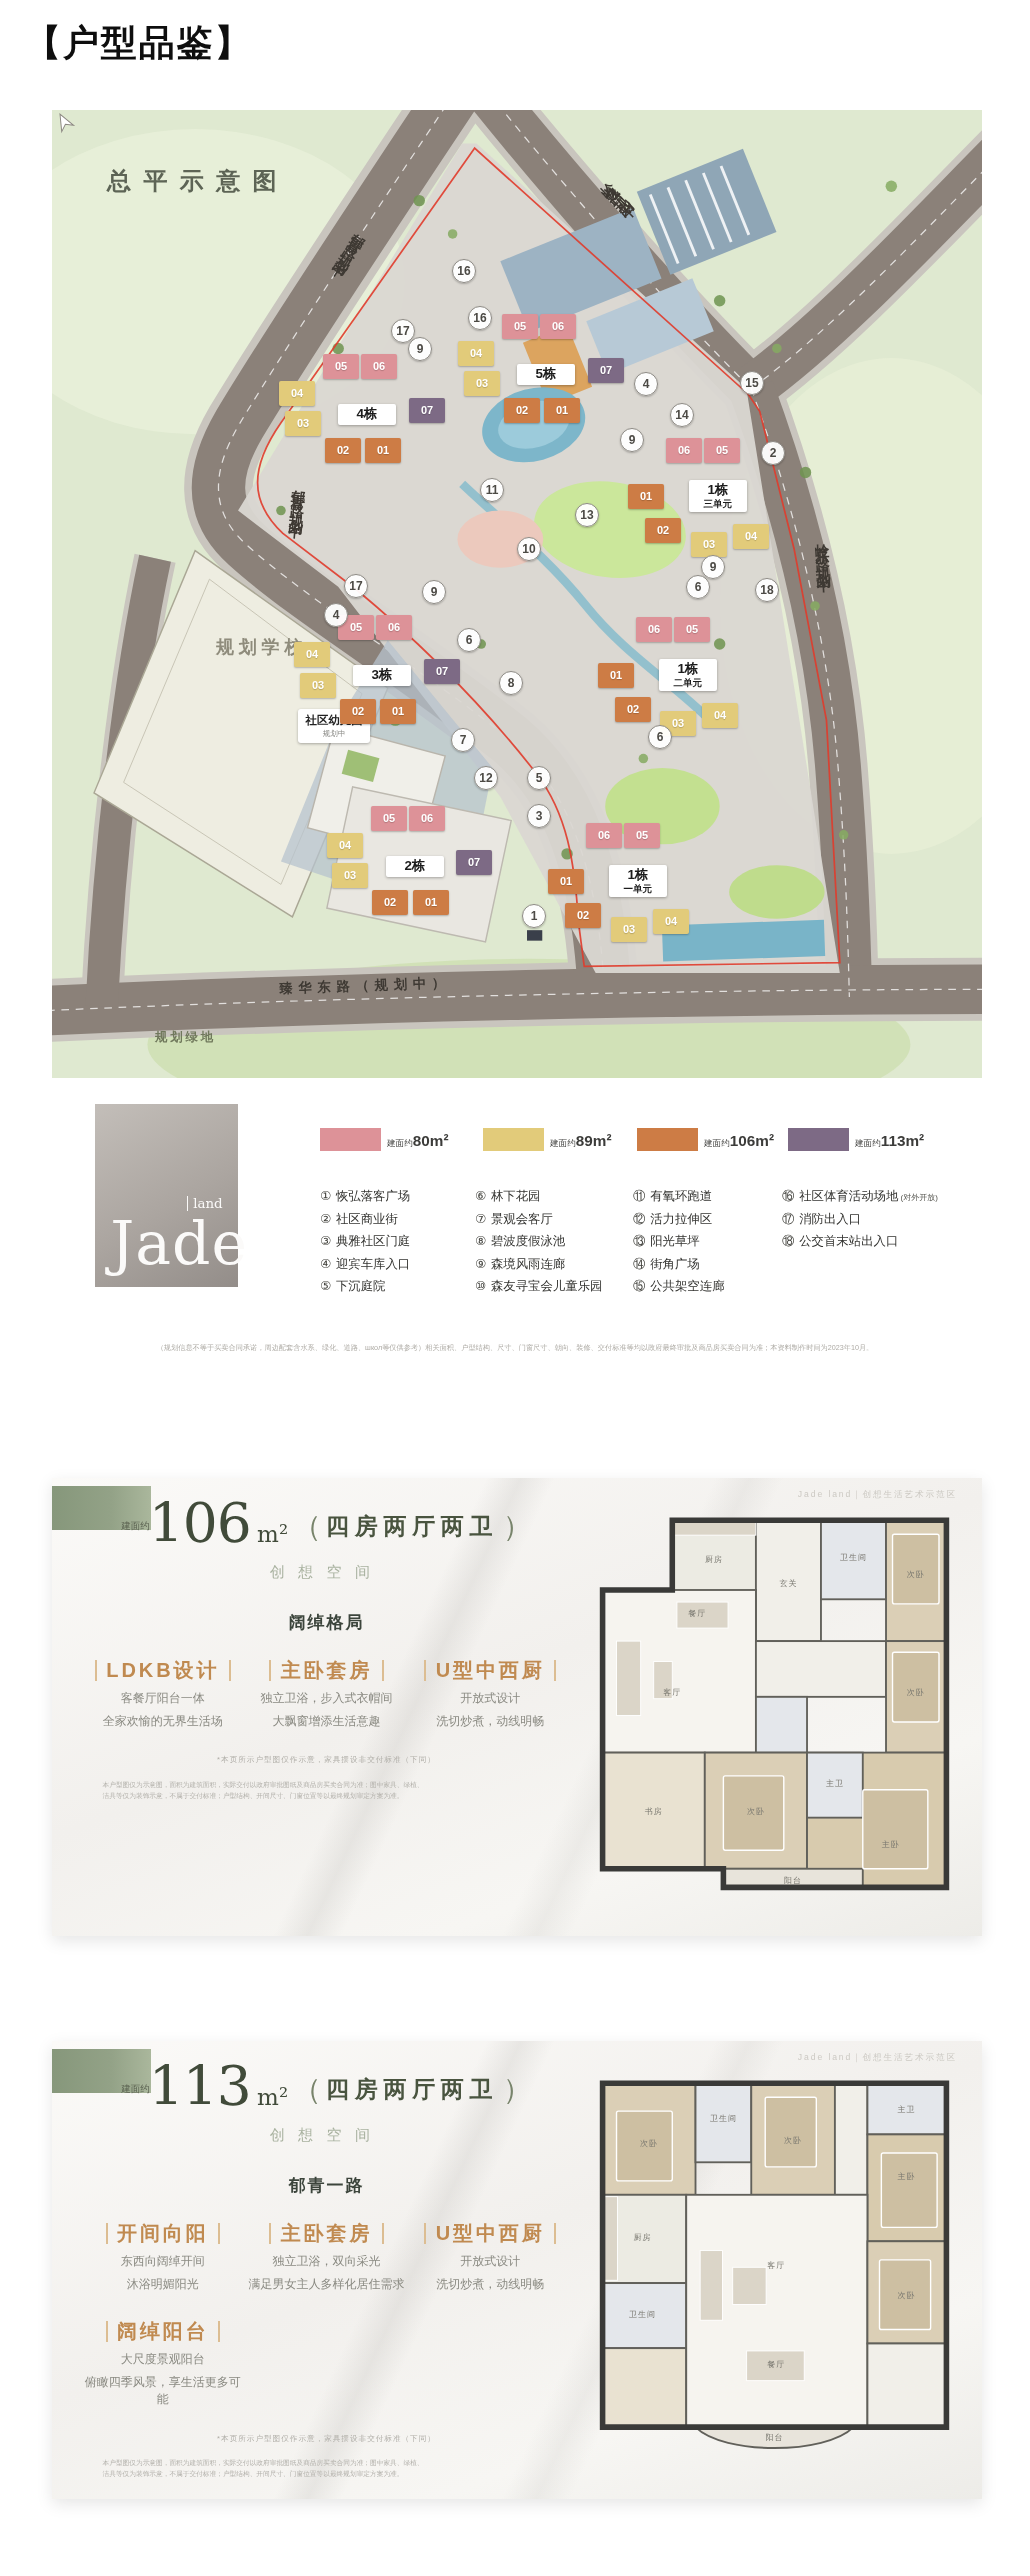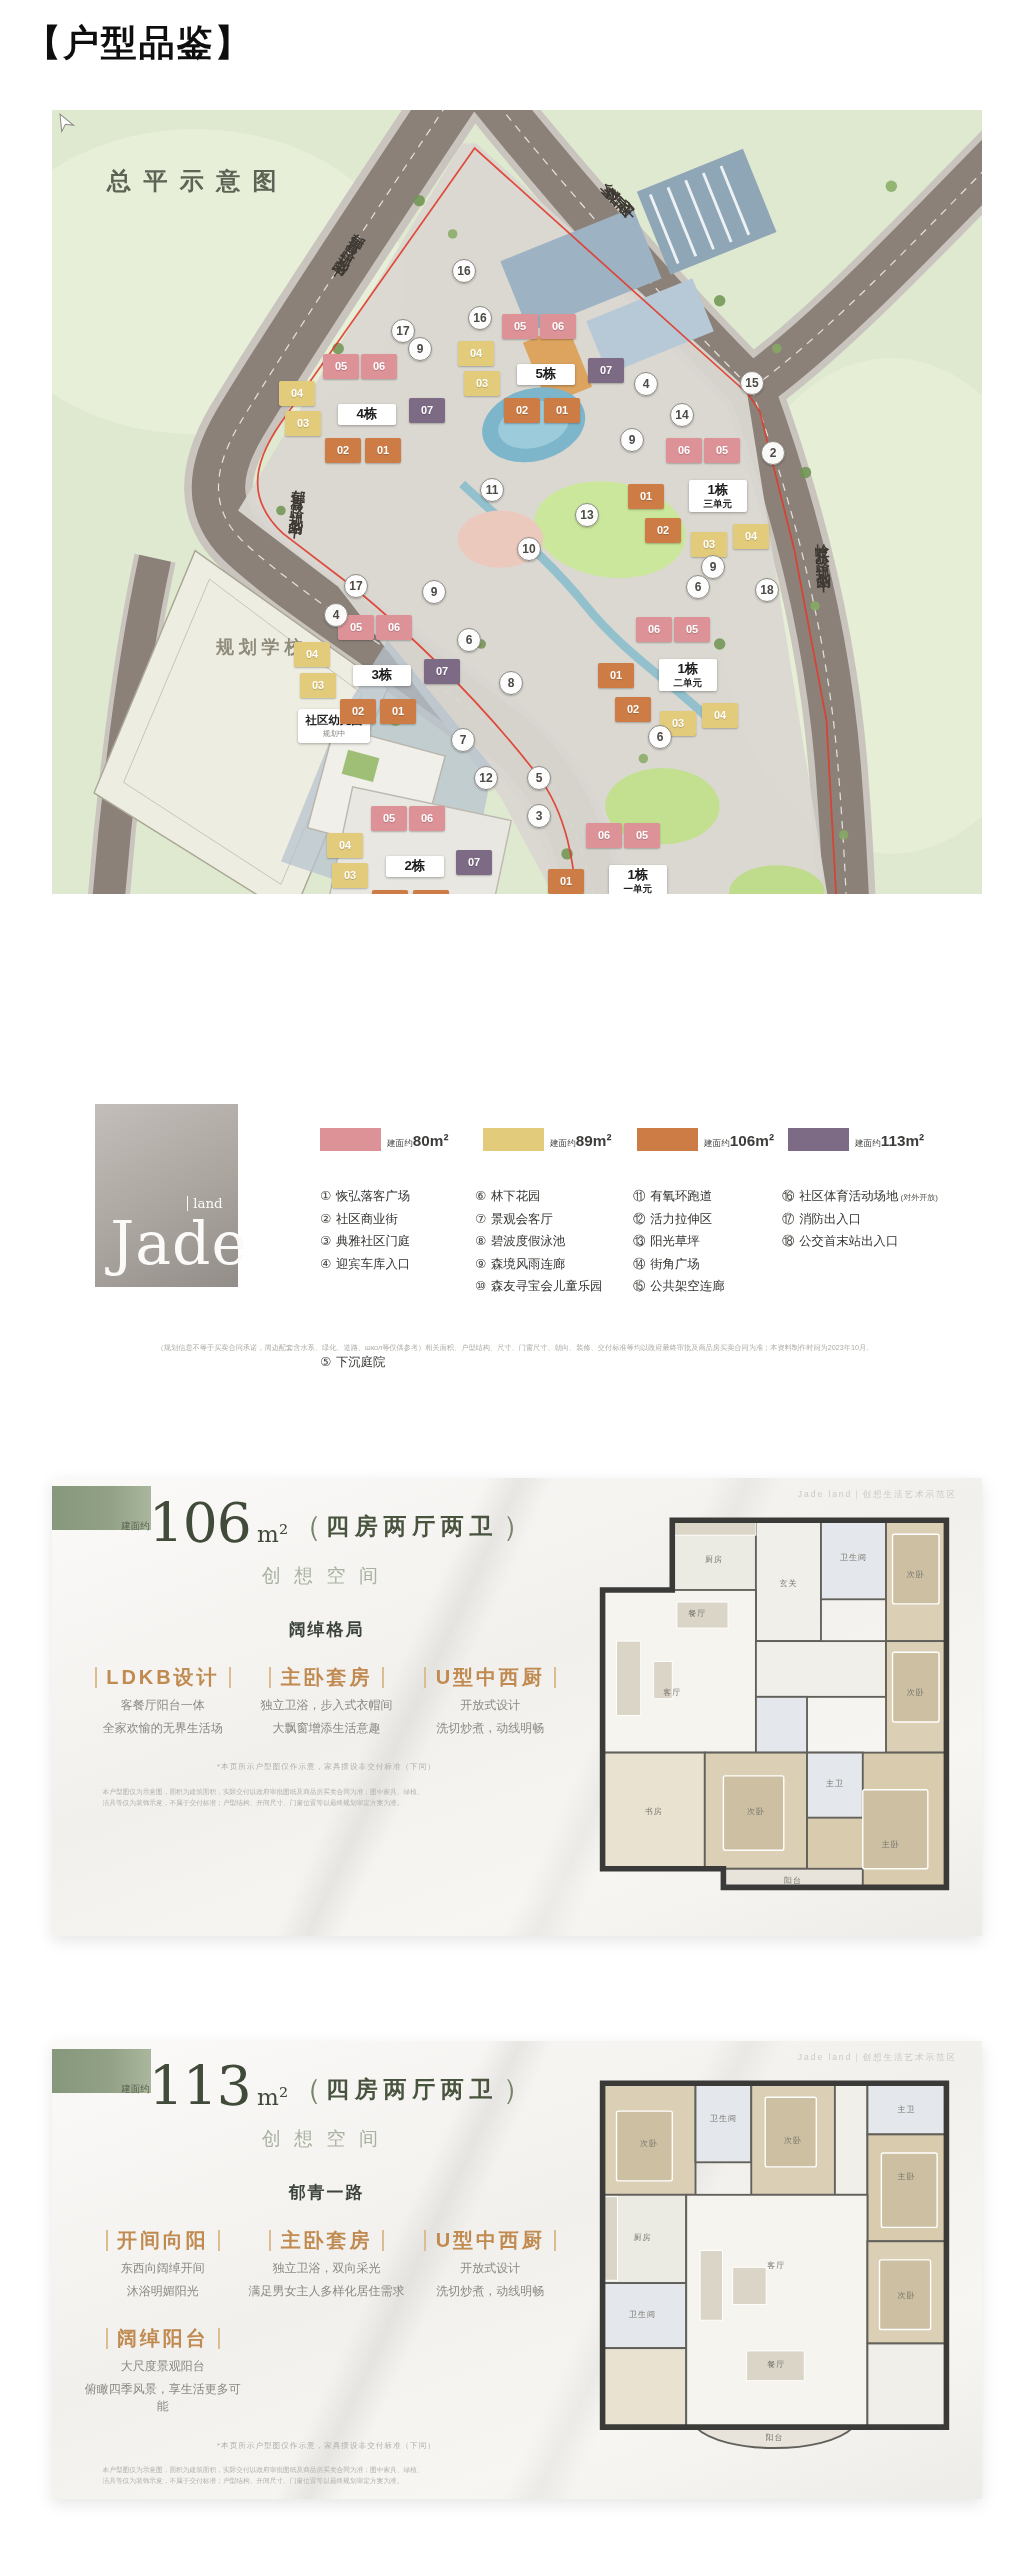--- a/index.html
+++ b/index.html
@@ -1,21 +1,21 @@
 <!DOCTYPE html>
 <html><head>
 <meta charset="utf-8">
 <style>
   html,body{margin:0;padding:0;background:#ffffff;}
   .page{position:relative;width:1030px;height:2576px;background:#ffffff;overflow:hidden;
         font-family:"Liberation Sans","DejaVu Sans",sans-serif;}
   
   .page-title{position:absolute;left:25px;top:19px;font-size:36px;font-weight:800;color:#0e0e0e;letter-spacing:1.9px;}
   
-  .map{position:absolute;left:52px;top:110px;width:930px;height:784px;background:#dfe9d0;overflow:hidden;}
+  .map{position:absolute;left:52px;top:110px;width:930px;height:968px;background:#dfe9d0;overflow:hidden;}
   .map svg{position:absolute;left:0;top:0;}
   .map-title{position:absolute;font-size:24px;font-weight:600;color:#5d6455;letter-spacing:12.4px;}
   .road-v{position:absolute;writing-mode:vertical-rl;font-size:14.3px;font-weight:600;color:#3e3933;letter-spacing:4.8px;transform-origin:top left;white-space:nowrap;}
   .road-h{position:absolute;font-size:13.4px;font-weight:600;color:#3e3933;letter-spacing:5.7px;transform-origin:top left;white-space:nowrap;}
   .area-label{position:absolute;white-space:nowrap;}
   .school-label{font-size:18px;letter-spacing:4.8px;color:#8f8c7c;font-weight:600;}
   .green-label{font-size:12.4px;letter-spacing:2.9px;color:#70785c;font-weight:600;}
   .marker{position:absolute;width:22px;height:22px;border-radius:50%;background:rgba(255,255,255,.95);
           border:1px solid #8d8a84;box-shadow:0 1px 1.9px rgba(0,0,0,.25);color:#4c4a45;
           font-size:12px;line-height:22px;text-align:center;font-weight:600;}
@@ -52,21 +52,21 @@
   .corner{position:absolute;left:0;top:7.6px;width:99px;height:44px;
           background:linear-gradient(90deg,#86977b 0%,#93a287 60%,#aab79c 100%);}
   .watermark{position:absolute;right:25px;top:11.4px;font-size:8.6px;color:#ccc9c3;letter-spacing:1.9px;}
   .card .col{position:absolute;left:29px;top:13.4px;width:491px;text-align:center;}
   .hdr{white-space:nowrap;}
   .hdr .pfx{display:inline-block;width:23px;font-size:9.5px;line-height:1.25;color:#5a6150;vertical-align:13.4px;text-align:center;}
   .hdr .num{font-family:"DejaVu Serif","Liberation Serif",serif;font-size:55px;color:#414b3a;letter-spacing:-1px;}
   .hdr .unit{font-family:"DejaVu Serif","Liberation Serif",serif;font-size:23px;color:#414b3a;margin-left:1.9px;}
   .hdr .br{font-size:29px;color:#78846b;vertical-align:5.7px;font-weight:300;}
   .hdr .spec{font-size:23px;color:#49543f;letter-spacing:5.7px;vertical-align:7.6px;font-weight:600;}
-  .sub{margin-top:7.6px;font-size:19px;color:#a9b2a0;letter-spacing:13.4px;}
+  .sub{margin-top:7.6px;font-size:15px;color:#a9b2a0;letter-spacing:13.4px;}
   .slg1{margin-top:29px;font-size:17px;font-weight:800;color:#3c453c;letter-spacing:1.9px;}
   .slg2{margin-top:3.8px;font-size:18px;font-weight:800;color:#3c453c;letter-spacing:1.9px;}
   .feats{margin-top:23px;display:grid;grid-template-columns:1fr 1fr 1fr;row-gap:25px;}
   .ft{font-size:20px;font-weight:800;color:#c08a50;letter-spacing:2.9px;display:flex;align-items:center;justify-content:center;gap:9.5px;}
   .ft .bar{display:inline-block;width:1.9px;height:21px;background:#dcbd92;}
   .fl{margin-top:5.7px;font-size:12px;color:#8a8a82;line-height:1.45;}
   .note{margin-top:25px;font-size:7.6px;color:#b0aea8;letter-spacing:1px;}
   .fine{margin:13.4px auto 0;width:448px;font-size:6.7px;color:#b3b1ab;line-height:1.7;text-align:left;}
   .plan{position:absolute;right:17px;top:23px;width:381px;height:401px;}
   .plan svg{position:absolute;left:0;top:0;width:100%;height:100%;}
@@ -318,21 +318,21 @@
       <div class="chip-group" style="left: 788px; top: 1128px; position: absolute;">
         <div class="chip-swatch" style="background: rgb(125, 106, 133);"></div>
         <div class="chip-label"><span>建面约</span><b>113m²</b></div>
       </div>
     </div>
   <div id="legend-list">
       <div class="legend-item" style="left: 320px; top: 1188px;"><span class="cn">①</span><span>恢弘落客广场</span></div>
       <div class="legend-item" style="left: 320px; top: 1211px;"><span class="cn">②</span><span>社区商业街</span></div>
       <div class="legend-item" style="left: 320px; top: 1233px;"><span class="cn">③</span><span>典雅社区门庭</span></div>
       <div class="legend-item" style="left: 320px; top: 1256px;"><span class="cn">④</span><span>迎宾车库入口</span></div>
-      <div class="legend-item" style="left: 320px; top: 1354px;"><span class="cn">⑤</span><span>下沉庭院</span></div>
+      <div class="legend-item" style="left: 320px; top: 1278px;"><span class="cn">⑤</span><span>下沉庭院</span></div>
       <div class="legend-item" style="left: 475px; top: 1188px;"><span class="cn">⑥</span><span>林下花园</span></div>
       <div class="legend-item" style="left: 475px; top: 1211px;"><span class="cn">⑦</span><span>景观会客厅</span></div>
       <div class="legend-item" style="left: 475px; top: 1233px;"><span class="cn">⑧</span><span>碧波度假泳池</span></div>
       <div class="legend-item" style="left: 475px; top: 1256px;"><span class="cn">⑨</span><span>森境风雨连廊</span></div>
       <div class="legend-item" style="left: 475px; top: 1278px;"><span class="cn">⑩</span><span>森友寻宝会儿童乐园</span></div>
       <div class="legend-item" style="left: 633px; top: 1188px;"><span class="cn">⑪</span><span>有氧环跑道</span></div>
       <div class="legend-item" style="left: 633px; top: 1211px;"><span class="cn">⑫</span><span>活力拉伸区</span></div>
       <div class="legend-item" style="left: 633px; top: 1233px;"><span class="cn">⑬</span><span>阳光草坪</span></div>
       <div class="legend-item" style="left: 633px; top: 1256px;"><span class="cn">⑭</span><span>街角广场</span></div>
       <div class="legend-item" style="left: 633px; top: 1278px;"><span class="cn">⑮</span><span>公共架空连廊</span></div>

